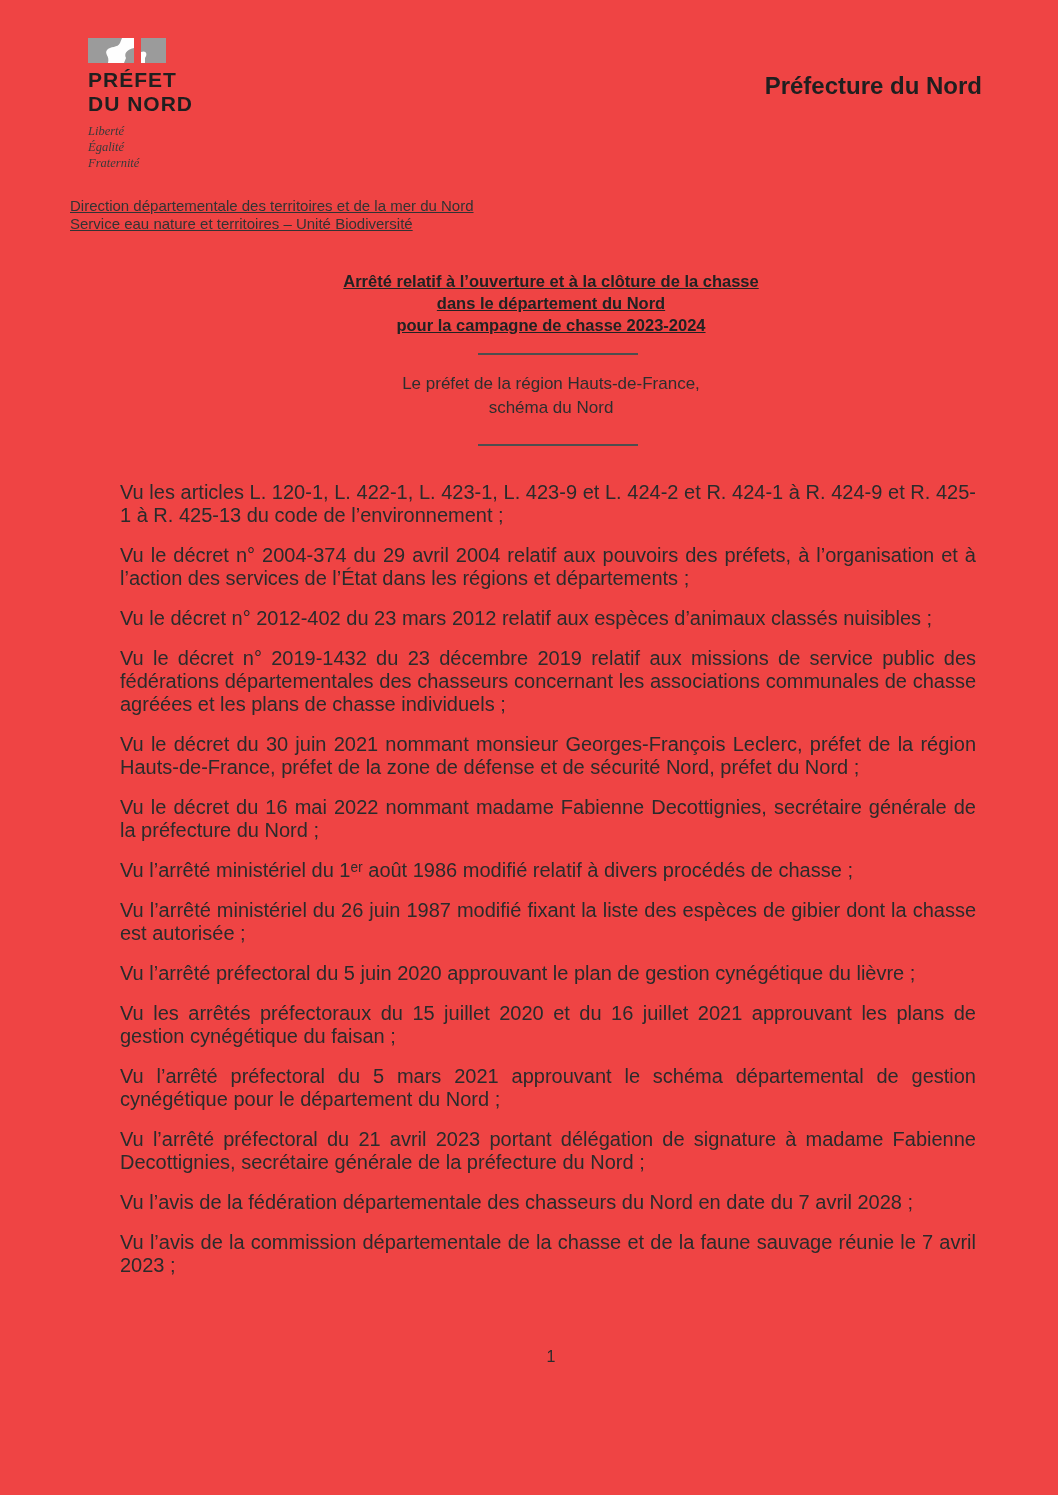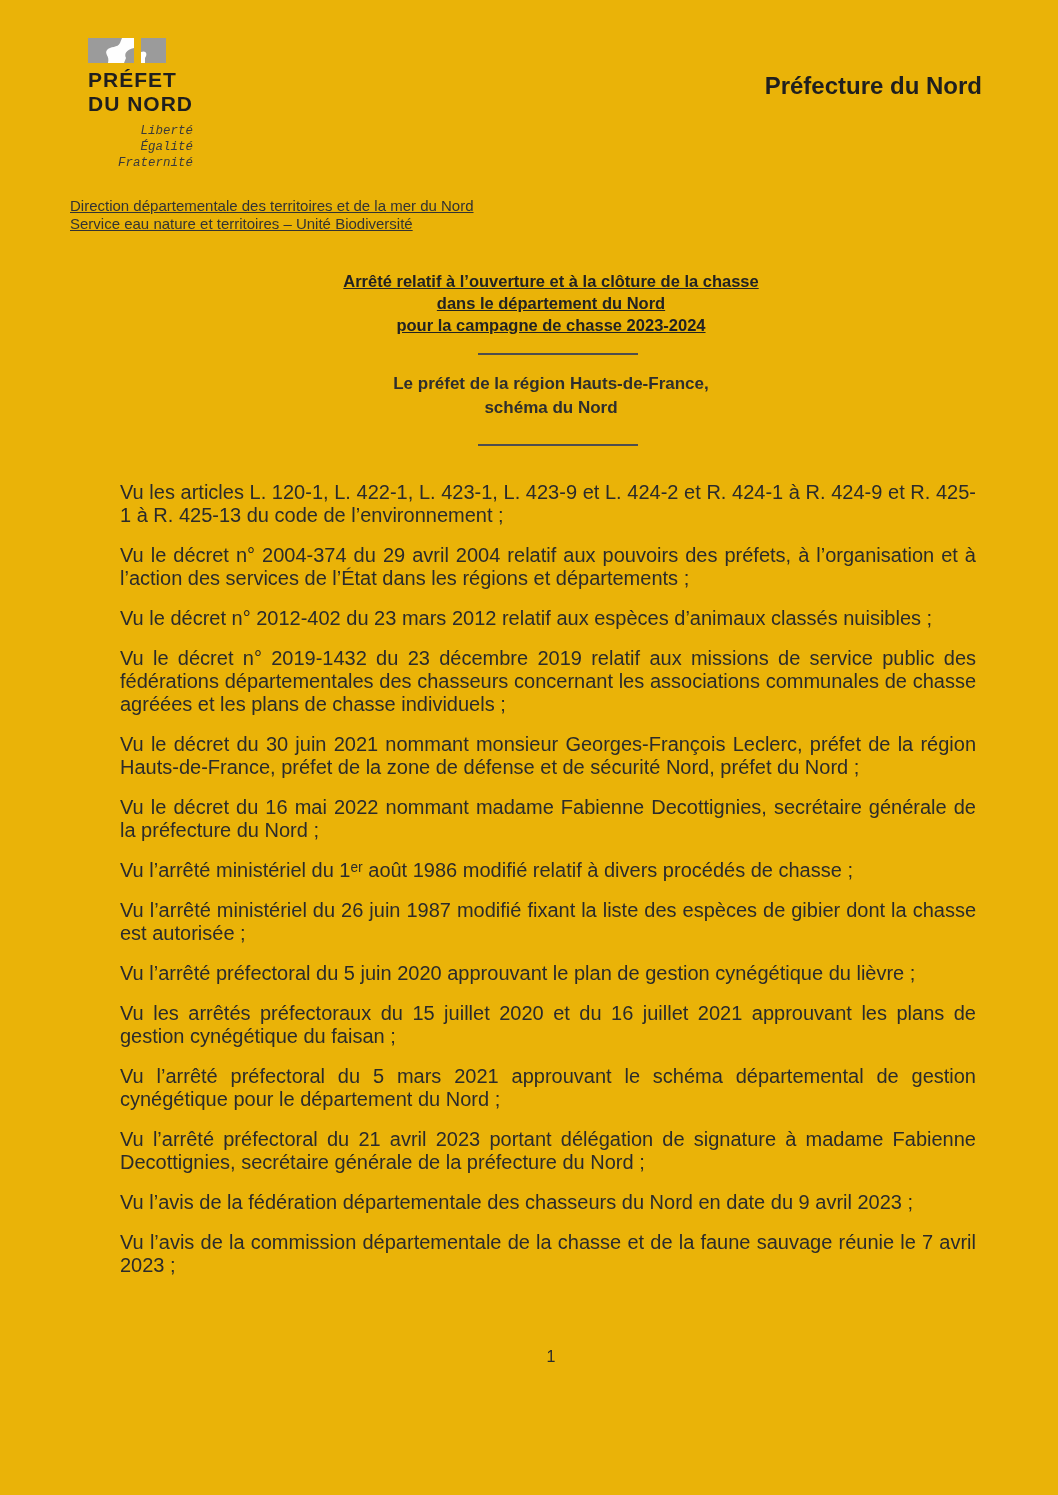--- a/index.html
+++ b/index.html
@@ -1,46 +1,46 @@
 <!DOCTYPE html>
 <html lang="fr"><head>
 <meta charset="utf-8">
 <style>
   html,body{margin:0;padding:0;background:#e8e8e8;}
   .page{
     position:relative;
     width:1058px;height:1495px;
     margin:0 auto;
-    background:#eab308;
+    background:#ef4444;
     font-family:"Liberation Sans","DejaVu Sans",sans-serif;
     color:#2e2e2e;
     overflow:hidden;
   }
   
   .logo{position:absolute;left:88px;top:38px;}
   .logo-blocks{display:block;margin-bottom:4px;}
   .logo-line{
     font-weight:700;font-size:21px;line-height:24px;
     letter-spacing:1px;color:#1f1f1f;
   }
   .motto{
     margin-top:7px;
-    font-family:Liberation Mono, monospace;
-    font-style:italic;font-size:12.5px;line-height:16px;color:#3a3a3a;text-align:right;
+    font-family:Liberation Serif, serif;
+    font-style:italic;font-size:12.5px;line-height:16px;color:#3a3a3a;
   }
   .pref-title{
     position:absolute;top:72px;right:76px;
     font-weight:700;font-size:24px;color:#1f1f1f;
   }
   .service{
     position:absolute;left:70px;top:197px;
     font-size:15px;line-height:18px;color:#333;text-decoration:underline;
   }
   
-  .center-col{position:absolute;left:44px;width:1014px;text-align:center;font-weight:bold;}
+  .center-col{position:absolute;left:44px;width:1014px;text-align:center;}
   .doc-title{top:270px;font-weight:700;font-size:16.5px;line-height:22px;color:#222;text-decoration:underline;}
   .doc-subtitle{top:372px;font-size:17px;line-height:24px;color:#2e2e2e;}
   .sep{
     position:absolute;left:478px;width:160px;height:0;
     border-top:2px solid #4e4e4e;
   }
   .sep1{top:353px;}
   .sep2{top:444px;}
   
   .body-text{
@@ -104,19 +104,19 @@
     <p>Vu le décret n° 2012-402 du 23 mars 2012 relatif aux espèces d’animaux classés nuisibles ;</p>
     <p>Vu le décret n° 2019-1432 du 23 décembre 2019 relatif aux missions de service public des fédérations départementales des chasseurs concernant les associations communales de chasse agréées et les plans de chasse individuels ;</p>
     <p>Vu le décret du 30 juin 2021 nommant monsieur Georges-François Leclerc, préfet de la région Hauts-de-France, préfet de la zone de défense et de sécurité Nord, préfet du Nord ;</p>
     <p>Vu le décret du 16 mai 2022 nommant madame Fabienne Decottignies, secrétaire générale de la préfecture du Nord ;</p>
     <p>Vu l’arrêté ministériel du 1ᵉʳ août 1986 modifié relatif à divers procédés de chasse ;</p>
     <p>Vu l’arrêté ministériel du 26 juin 1987 modifié fixant la liste des espèces de gibier dont la chasse est autorisée ;</p>
     <p>Vu l’arrêté préfectoral du 5 juin 2020 approuvant le plan de gestion cynégétique du lièvre ;</p>
     <p>Vu les arrêtés préfectoraux du 15 juillet 2020 et du 16 juillet 2021 approuvant les plans de gestion cynégétique du faisan ;</p>
     <p>Vu l’arrêté préfectoral du 5 mars 2021 approuvant le schéma départemental de gestion cynégétique pour le département du Nord ;</p>
     <p>Vu l’arrêté préfectoral du 21 avril 2023 portant délégation de signature à madame Fabienne Decottignies, secrétaire générale de la préfecture du Nord ;</p>
-    <p>Vu l’avis de la fédération départementale des chasseurs du Nord en date du 9 avril 2023 ;</p>
+    <p>Vu l’avis de la fédération départementale des chasseurs du Nord en date du 7 avril 2028 ;</p>
     <p>Vu l’avis de la commission départementale de la chasse et de la faune sauvage réunie le 7 avril 2023 ;</p>
   </div>
 
   <div class="page-number">1</div>
 
 </div>
 
 </body></html>

